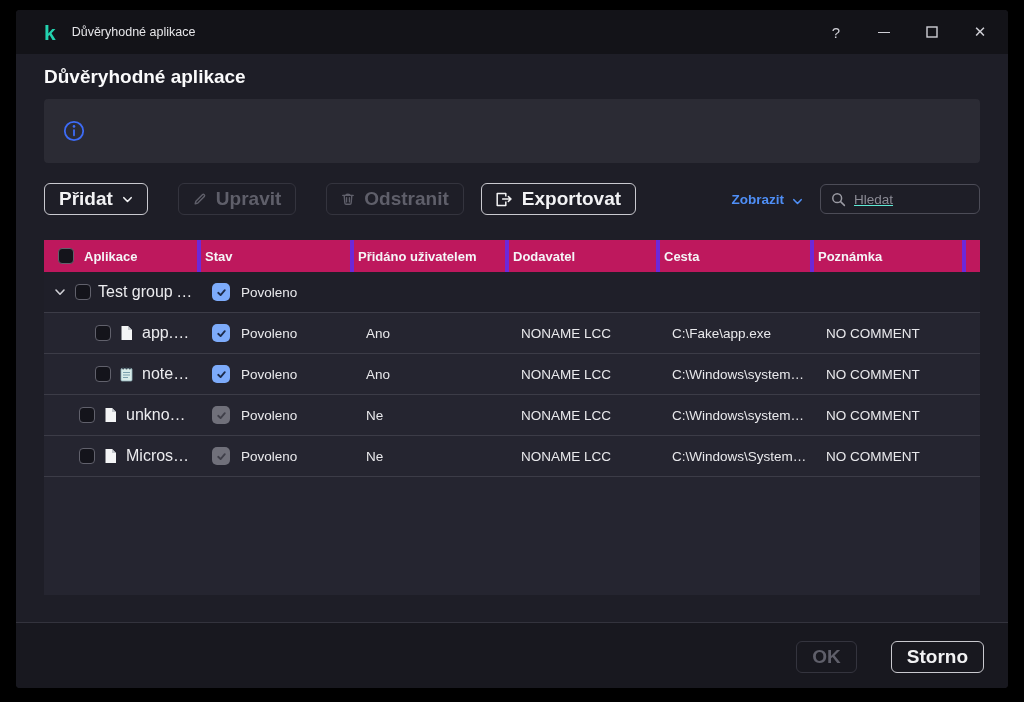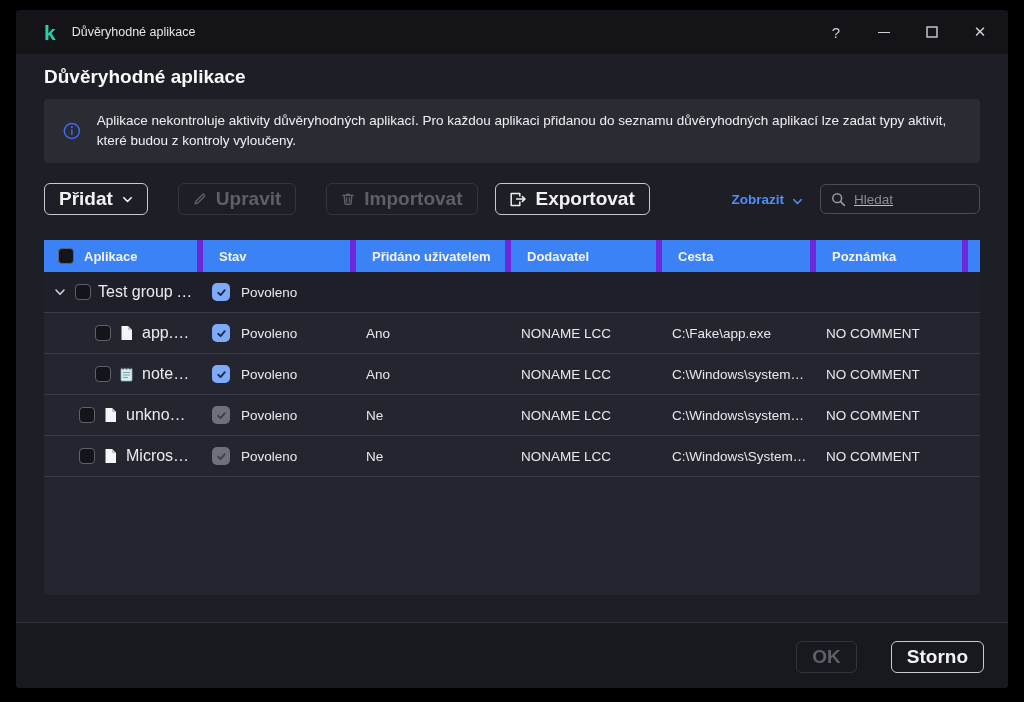--- a/index.html
+++ b/index.html
@@ -36,23 +36,23 @@
     font-family:"Liberation Sans", sans-serif; }
   .searchbox { width:160px; height:30px; border:1px solid #4c4c57; border-radius:6px;
     display:flex; align-items:center; padding:0 10px; gap:8px; background:#1e1e27; }
   .searchbox input { flex:1; min-width:0; background:transparent; border:none; outline:none;
     color:#5eead4; font-size:13.5px; font-family:"Liberation Sans", sans-serif;text-decoration:underline; }
   .searchbox input::placeholder { color:#8b8b95; }
 
   
   .table { margin:25px 28px 0; height:355px; background:#252530; overflow:hidden; }
   .thead { display:grid; grid-template-columns:153px 153px 155px 151px 154px 152px 1fr;
-    height:32px; background:#3b82f6; align-items:center; }
-  .th { font-size:13px; font-weight:700; color:#f5f5f7; padding-left:16px; height:100%;
-    display:flex; align-items:center; border-left:6px solid #6d28d9; white-space:nowrap; overflow:hidden; }
+    height:32px; background:#be185d; align-items:center; }
+  .th { font-size:13px; font-weight:700; color:#f5f5f7; padding-left:4px; height:100%;
+    display:flex; align-items:center; border-left:4px solid #6d28d9; white-space:nowrap; overflow:hidden; }
   .th:first-child { border-left:none; padding-left:14px; gap:10px; }
   .trow { display:grid; grid-template-columns:153px 153px 155px 151px 154px 152px 1fr;
     height:41px; align-items:center; border-bottom:1px solid #3c3c47; background:#252530; }
   .trow.group { background:#1f1f29; }
   .td { font-size:13.5px; color:#e9e9ec; padding-left:16px; white-space:nowrap; overflow:hidden; }
   .cell-app { display:flex; align-items:center; height:100%; overflow:hidden; white-space:nowrap; }
   .cell-app.lvl-group { padding-left:8px; gap:7px; }
   .cell-app.lvl-root  { padding-left:35px; gap:8px; }
   .cell-app.lvl-child { padding-left:51px; gap:8px; }
   .cell-status { display:flex; align-items:center; gap:11px; padding-left:15px; font-size:13.5px; color:#e9e9ec; }
@@ -98,21 +98,20 @@
   </div>
 
   <div class="page-title">Důvěryhodné aplikace</div>
 
   <div class="banner">
     <svg width="24" height="24" viewBox="0 0 24 24">
       <circle cx="12" cy="12" r="9.2" fill="none" stroke="#3d6bf5" stroke-width="1.8"></circle>
       <circle cx="12" cy="7.4" r="1.3" fill="#3d6bf5"></circle>
       <rect x="11.1" y="10.2" width="1.8" height="7" rx="0.9" fill="#3d6bf5"></rect>
     </svg>
-    <div class="banner-text">Aplikace nekontroluje aktivity důvěryhodných aplikací. Pro každou aplikaci přidanou do seznamu důvěryhodných aplikací lze zadat typy aktivit, které budou z kontroly vyloučeny.</div>
   </div>
 
   <div class="toolbar">
     <button class="btn">
       <span>Přidat</span>
       <svg width="11" height="11" viewBox="0 0 12 12">
           <polyline points="2,4 6,8.2 10,4" fill="none" stroke="currentColor" stroke-width="1.7" stroke-linecap="round" stroke-linejoin="round"></polyline>
         </svg>
     </button>
     <button class="btn disabled">
@@ -121,21 +120,21 @@
         </svg>
       <span>Upravit</span>
     </button>
     <button class="btn disabled">
       <svg width="14" height="14" viewBox="0 0 14 14">
         <path d="M1.8 3.4 H12.2" stroke="currentColor" stroke-width="1.4" stroke-linecap="round"></path>
         <path d="M5 3.2 C5 1.9 9 1.9 9 3.2" fill="none" stroke="currentColor" stroke-width="1.3"></path>
         <path d="M3.2 3.6 l.7 7.6 a1.2 1.2 0 0 0 1.2 1.1 h3.8 a1.2 1.2 0 0 0 1.2-1.1 l.7-7.6" fill="none" stroke="currentColor" stroke-width="1.4"></path>
         <path d="M5.6 5.6 v4.4 M8.4 5.6 v4.4" stroke="currentColor" stroke-width="1.2" stroke-linecap="round"></path>
       </svg>
-      <span>Importovat</span>
+      <span>Odstranit</span>
     </button>
     <button class="btn">
       <svg width="17" height="15" viewBox="0 0 17 15">
         <path d="M9.8 4.6 V1.6 H1.2 V13.4 H9.8 V9.4" fill="none" stroke="currentColor" stroke-width="1.5" stroke-linejoin="round"></path>
         <path d="M6.6 7 H15 M15 7 l-2.6-2.4 M15 7 l-2.6 2.4" fill="none" stroke="currentColor" stroke-width="1.5" stroke-linecap="round" stroke-linejoin="round"></path>
       </svg>
       <span>Exportovat</span>
     </button>
     <button class="link-dd">
       <span>Zobrazit</span>

